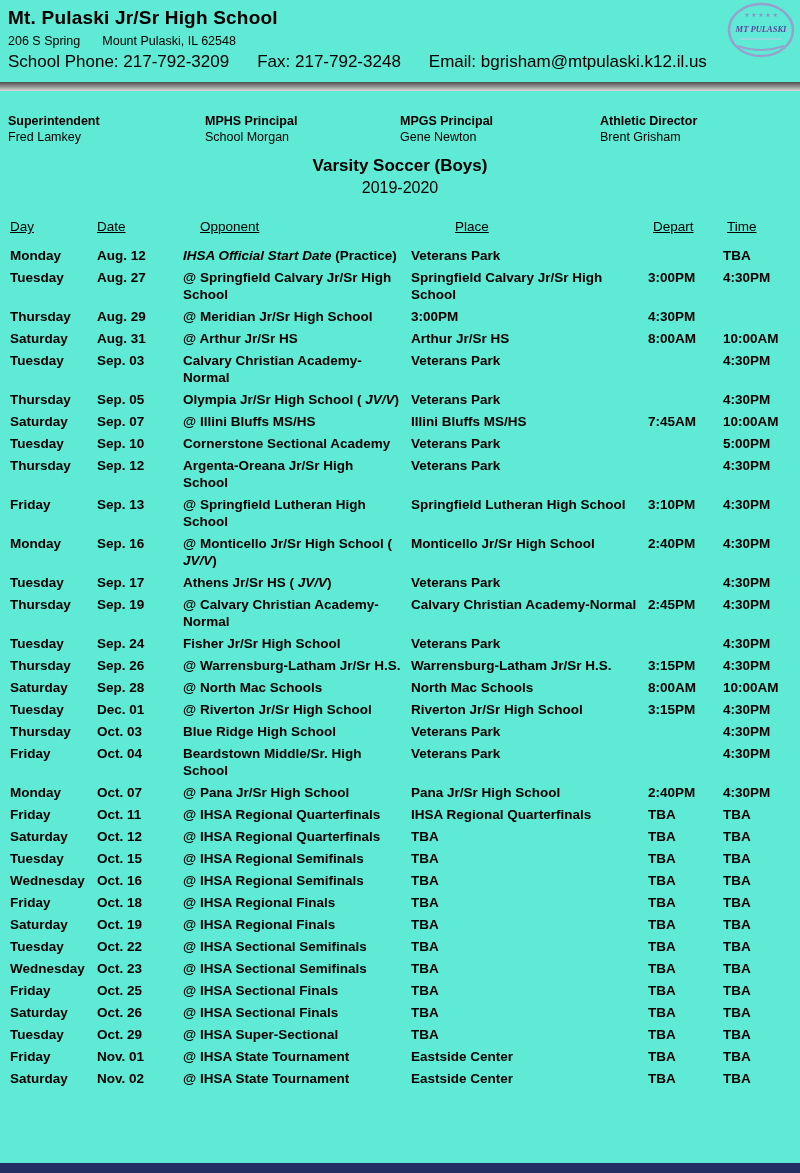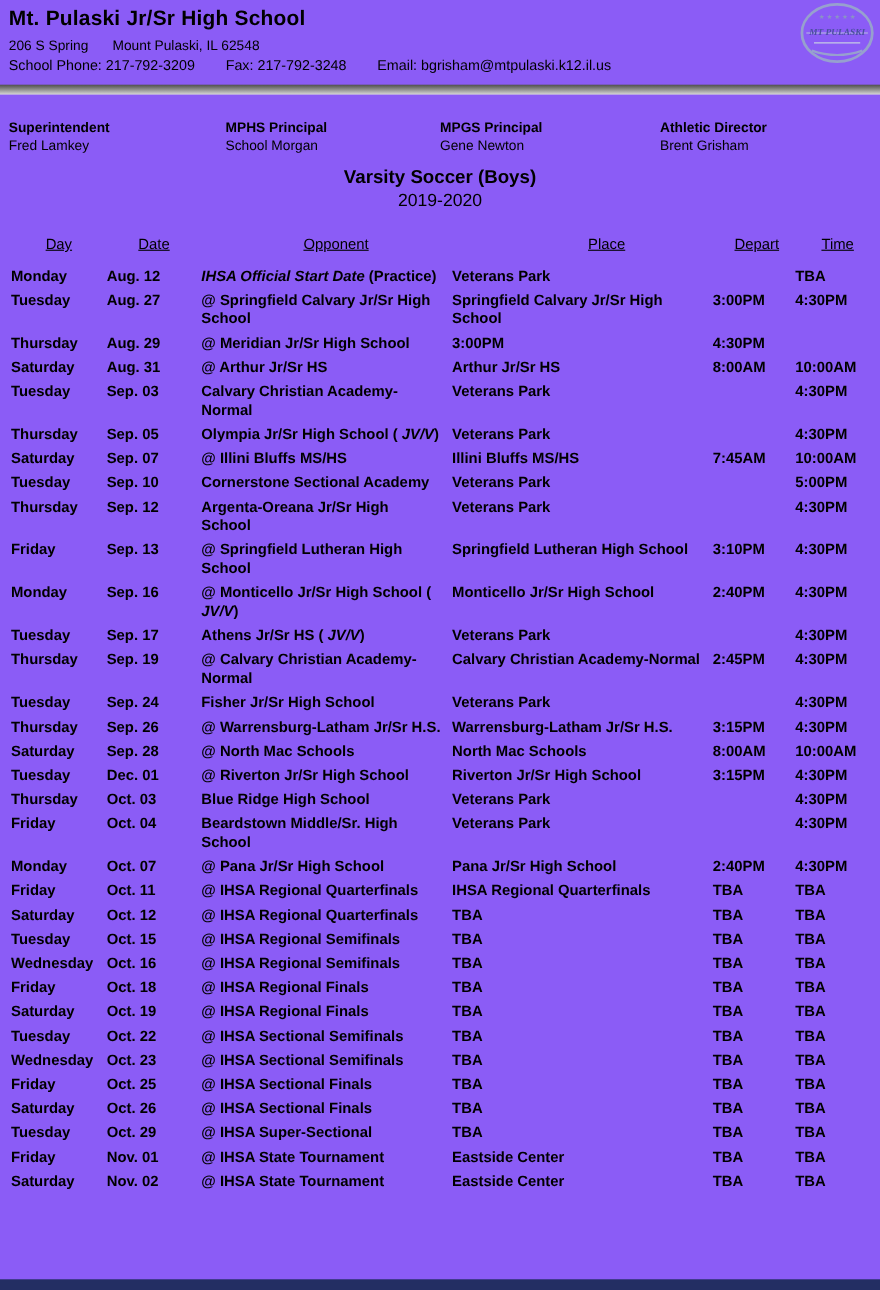--- a/index.html
+++ b/index.html
@@ -1,43 +1,43 @@
 <!DOCTYPE html>
 <html><head>
 <meta charset="utf-8">
 <style>
   * { margin:0; padding:0; box-sizing:border-box; }
   html,body { background:#ffffff; }
   body { font-family:"Liberation Sans", sans-serif; color:#000; }
-  .page { position:relative; width:800px; height:1173px; background:#8b5cf6; overflow:hidden; margin:0 auto; }
+  .page { position:relative; width:800px; height:1173px; background:#5eead4; overflow:hidden; margin:0 auto; }
 
   .top { padding:7px 0 0 8px; }
   .school-name { font-size:19px; font-weight:bold; letter-spacing:0.2px; }
   .address-line { font-size:12.5px; margin-top:5px; }
   .address-line .part + .part { margin-left:22px; }
-  .contact-line { font-size:13px; margin-top:4px; }
+  .contact-line { font-size:17px; margin-top:4px; }
   .contact-line .part + .part { margin-left:28px; }
 
   .logo { position:absolute; top:2px; right:4px; width:70px; height:62px; }
   .logo svg { display:block; }
 
   .rule { margin-top:10px; height:9px; width:100%;
           background:linear-gradient(180deg,#4f4f4f 0%, #8a8a8a 45%, #d8d8d8 100%); }
 
   .staff-row { display:grid; grid-template-columns:197px 195px 200px auto; padding-left:8px; margin-top:23px; }
   .staff-title { font-weight:bold; font-size:12.5px; }
   .staff-name { font-size:12.5px; margin-top:2px; }
 
   .title-block { text-align:center; margin-top:12px; }
   .event-title { font-size:17px; font-weight:bold; }
   .season { font-size:16px; margin-top:3px; }
 
   .table { margin-top:22px; padding-left:10px; padding-right:4px; }
   .thead, .trow { display:grid; grid-template-columns:87px 86px 228px 237px 75px auto; }
-  .thead { margin-bottom:13px;text-align:center; }
+  .thead { margin-bottom:13px; }
   .hcell { font-size:13.5px; font-weight:normal; }
   .hline { text-decoration:underline; }
   .h2 { padding-left:17px; }
   .h3 { padding-left:44px; }
   .h4 { padding-left:5px; }
   .h5 { padding-left:4px; }
 
   .trow { margin-bottom:5px; font-weight:bold; font-size:13.5px; line-height:17px; }
   .cell { padding-right:10px; }
   .ital { font-style:italic; }

